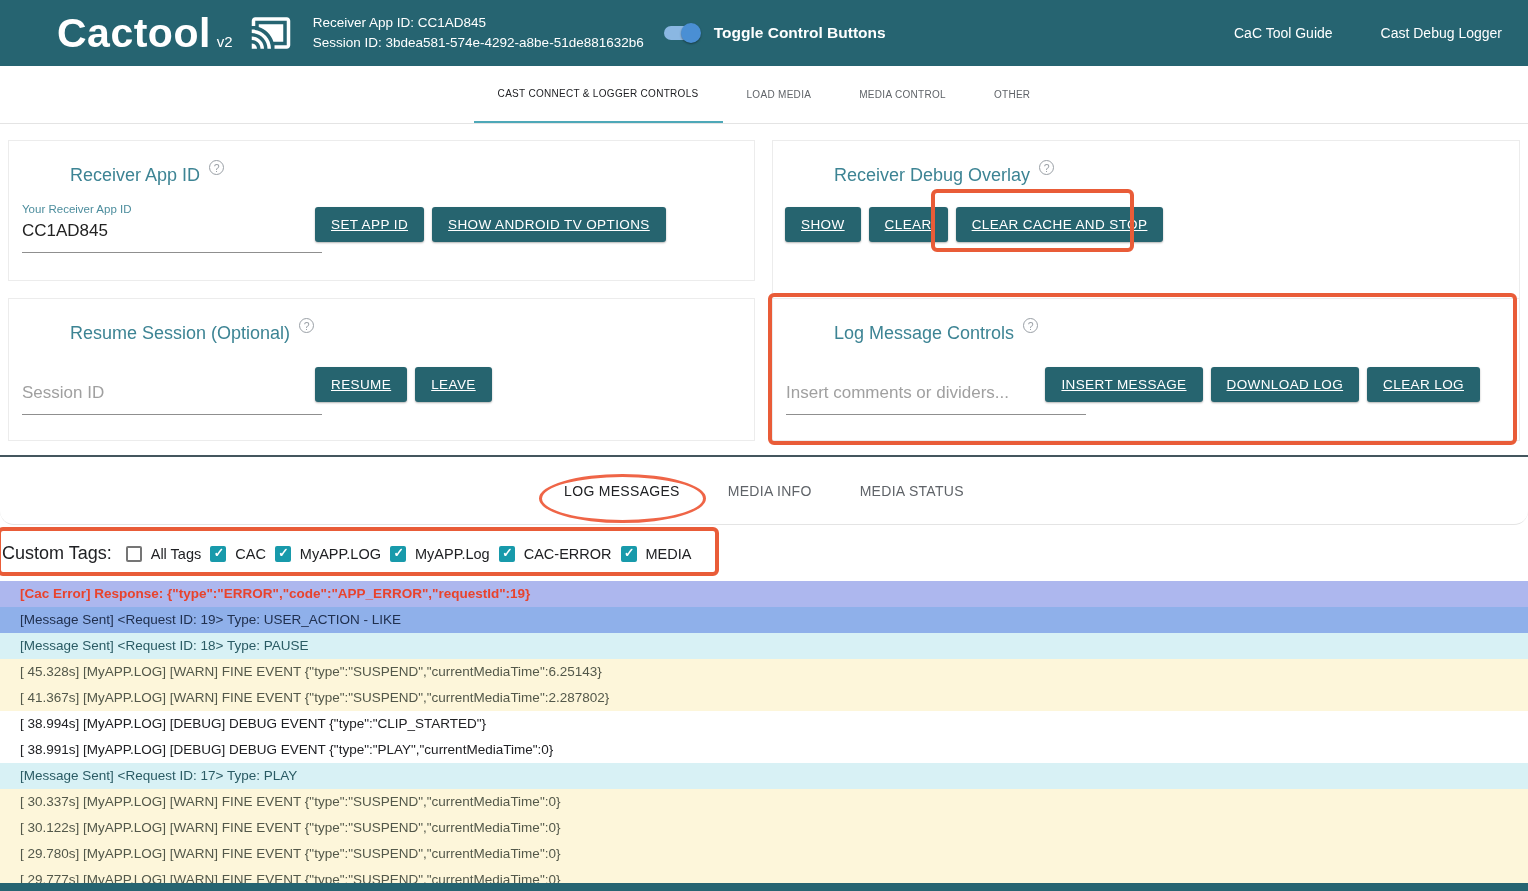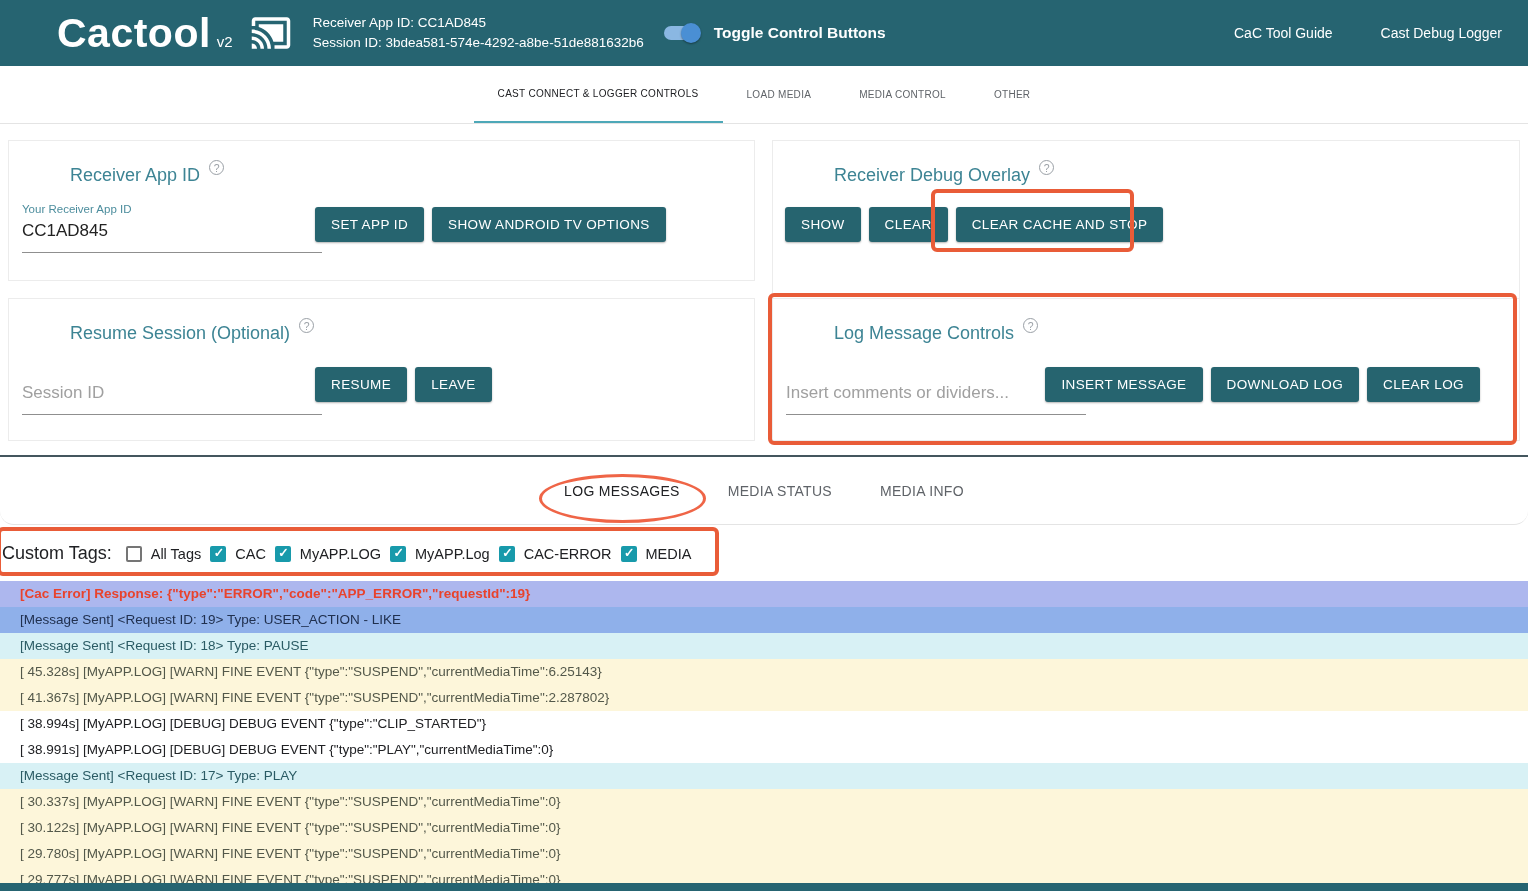--- a/index.html
+++ b/index.html
@@ -60,20 +60,21 @@
     width: 300px; border: none; outline: none; background: transparent;
     border-bottom: 1px solid #8f8f8f; font-size: 17px; color: #222;
     padding: 4px 0 11px 0; font-family: "Liberation Sans", sans-serif;
   }
   .uinput::placeholder { color: #a0a0a0; }
   .btn {
     height: 35px; border: none; border-radius: 3px; background: #26646f; color: #fff;
     font-family: "Liberation Sans", sans-serif; font-size: 13.5px; font-weight: 500;
     letter-spacing: .4px; padding: 0 16px; cursor: pointer; white-space: nowrap;
     box-shadow: 0 1px 2px rgba(0,0,0,.3);
+    text-decoration: underline;
   }
   .btn-row { position: absolute; display: flex; gap: 8px; }
   #p1-buttons { left: 306px; top: 66px; }
   #p2-buttons { left: 12px;  top: 66px; }
   #p3-buttons { left: 306px; top: 68px; }
   #p4-buttons { right: 39px; top: 68px; }
   #p1-field { top: 62px; }
   #p3-field { top: 80px; }
   #p4-field { top: 80px; }
 
@@ -209,22 +210,22 @@
     <button class="btn">INSERT MESSAGE</button>
     <button class="btn">DOWNLOAD LOG</button>
     <button class="btn">CLEAR LOG</button>
   </div>
 </div>
 
 <div class="section-divider"></div>
 
 <div class="log-tabs">
   <div class="log-tab active">LOG MESSAGES</div>
+  <div class="log-tab">MEDIA INFO</div>
   <div class="log-tab">MEDIA STATUS</div>
-  <div class="log-tab">MEDIA INFO</div>
 </div>
 
 <div class="tags-bar">
   <span class="tags-label">Custom Tags:</span>
   <div class="tags-list">
       <label class="tag-item">
         <span class="cb"></span>
         <span>All Tags</span>
       </label>
       <label class="tag-item">

